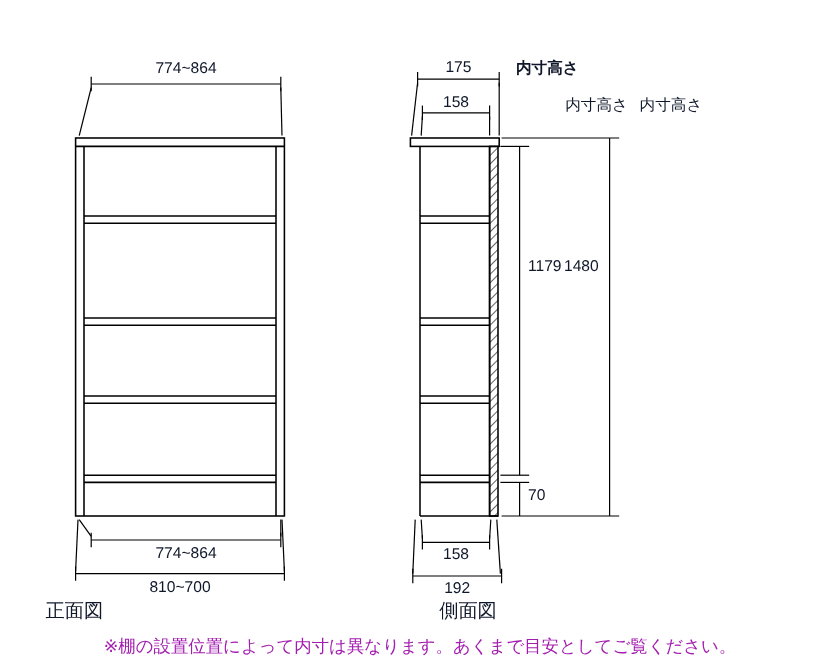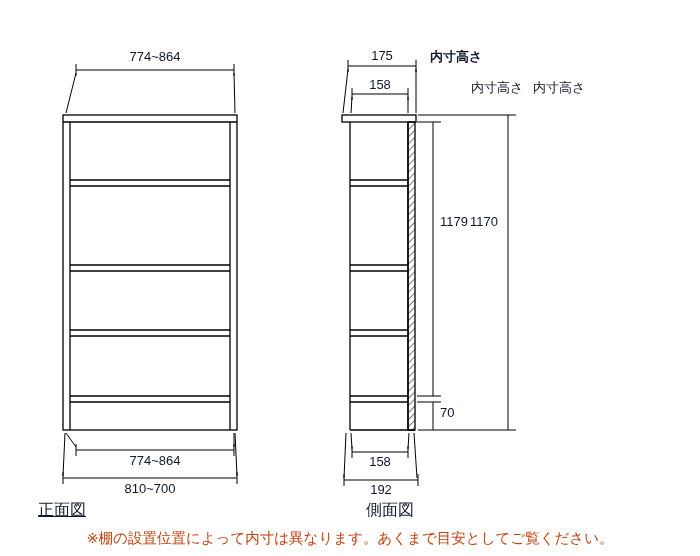--- a/index.html
+++ b/index.html
@@ -24,21 +24,21 @@
   .center { transform: translateX(-50%); }
   .bold { font-weight: bold; }
   .caption { font-size: 16px; }
   .small { font-size: 13px; margin-left: 44px; }
   .footnote {
     position: absolute;
     left: 0; top: 529px;
     width: 100%;
     text-align: center;
     font-size: 14.5px;
-    color: #c2410c;
+    color: #a21caf;
   }
 </style>
 </head>
 <body>
 
 <div class="canvas">
 
   <svg width="700" height="556" viewBox="0 0 700 556">
     <defs>
       <pattern id="hatch" width="5" height="5" patternUnits="userSpaceOnUse" patternTransform="rotate(45)">
@@ -141,31 +141,31 @@
   <div class="lbl center" style="left:382px; top:49px;">175</div>
 
   <div class="lbl center" style="left:380px; top:78px;">158</div>
 
   <div class="lbl small" style="left:427px; top:81px;">内寸高さ</div>
 
   <div class="lbl small" style="left:489px; top:81px;">内寸高さ</div>
 
   <div class="lbl" style="left:440px; top:215px;">1179</div>
 
-  <div class="lbl" style="left:470px; top:215px;">1170</div>
+  <div class="lbl" style="left:470px; top:215px;">1480</div>
 
   <div class="lbl" style="left:440px; top:406px;">70</div>
 
   <div class="lbl center" style="left:155px; top:454px;">774~864</div>
 
   <div class="lbl center" style="left:150px; top:482px;">810~700</div>
 
   <div class="lbl center" style="left:380px; top:455px;">158</div>
 
   <div class="lbl center" style="left:381px; top:483px;">192</div>
 
-  <div class="lbl caption" style="left:38px; top:501px;text-decoration:underline;">正面図</div>
+  <div class="lbl caption" style="left:38px; top:501px;">正面図</div>
 
   <div class="lbl caption" style="left:366px; top:501px;font-family:Liberation Serif, serif;">側面図</div>
 
   <div class="footnote">※棚の設置位置によって内寸は異なります。あくまで目安としてご覧ください。</div>
 
 </div>
 
 </body></html>

